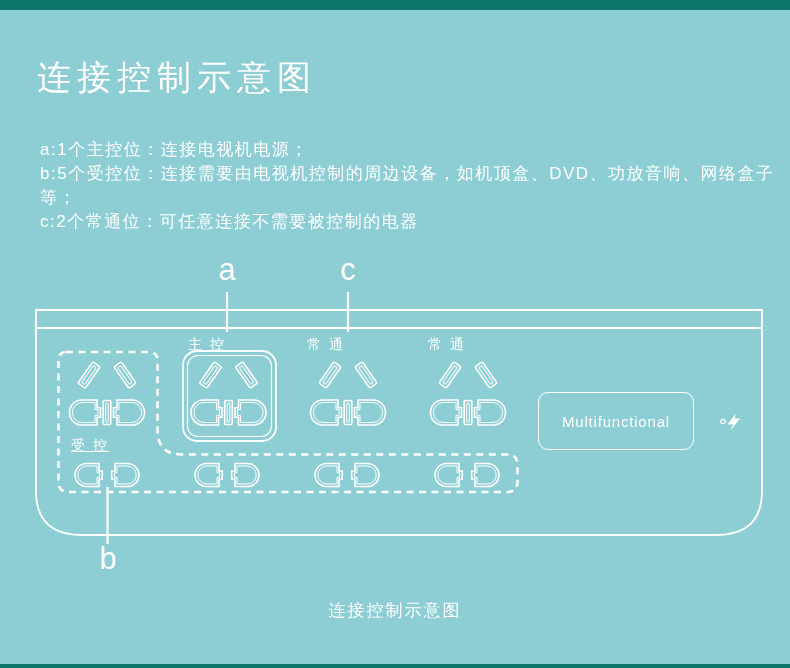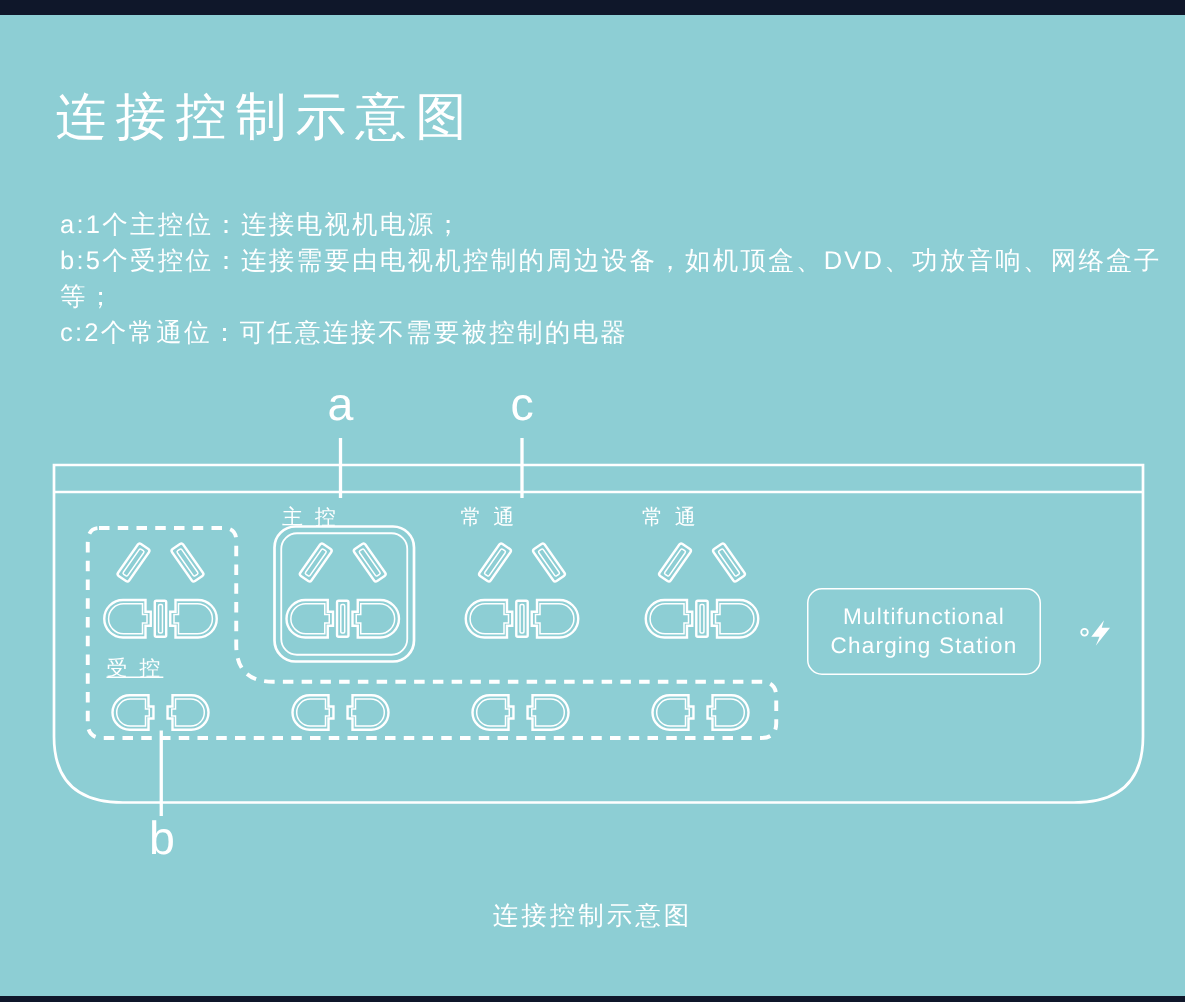--- a/index.html
+++ b/index.html
@@ -1,17 +1,17 @@
 <!DOCTYPE html>
 <html><head>
 <meta charset="utf-8">
 <style>
   * { margin:0; padding:0; box-sizing:border-box; }
   body { background:#ffffff; font-family:"Liberation Sans", "DejaVu Sans", sans-serif; }
-  .canvas { position:relative; width:790px; height:668px; background:#0f172a; overflow:hidden; }
+  .canvas { position:relative; width:790px; height:668px; background:#0f766e; overflow:hidden; }
   .teal-bg { position:absolute; left:0; top:10px; width:790px; height:654px; background:#8dced4; }
   .abs { position:absolute; color:#ffffff; }
   .page-title { left:37px; top:55px; font-size:34px; letter-spacing:6px; font-weight:400; }
   .legend { left:40px; top:121px; font-size:17px; line-height:24px; letter-spacing:1.5px; font-weight:400;margin-top:17px; }
   .marker { font-size:31px; text-align:center; width:40px; font-weight:400; }
   .marker-a { left:207px; top:252px; }
   .marker-c { left:328px; top:252px; }
   .marker-b { left:88px;  top:541px; }
   .socket-label { font-size:14px; text-align:left; letter-spacing:2px; }
   .lbl-master   { left:188px; top:336px; width:81px; }
@@ -107,17 +107,16 @@
     <path class="bolt" d="M736 173.5 L727.5 184.5 L733 184.5 L730.5 190.5 L740 178.5 L734.5 178.5 Z"></path>
   </svg>
 
   <div class="abs socket-label lbl-master">主 控</div>
   <div class="abs socket-label lbl-always1">常 通</div>
   <div class="abs socket-label lbl-always2">常 通</div>
   <div class="abs socket-label lbl-ctrl">受 控</div>
 
   <div class="abs charge-box">
     <div>Multifunctional</div>
-    <div>Charging Station</div>
   </div>
 
   <div class="abs footer-caption">连接控制示意图</div>
 </div>
 
 </body></html>

